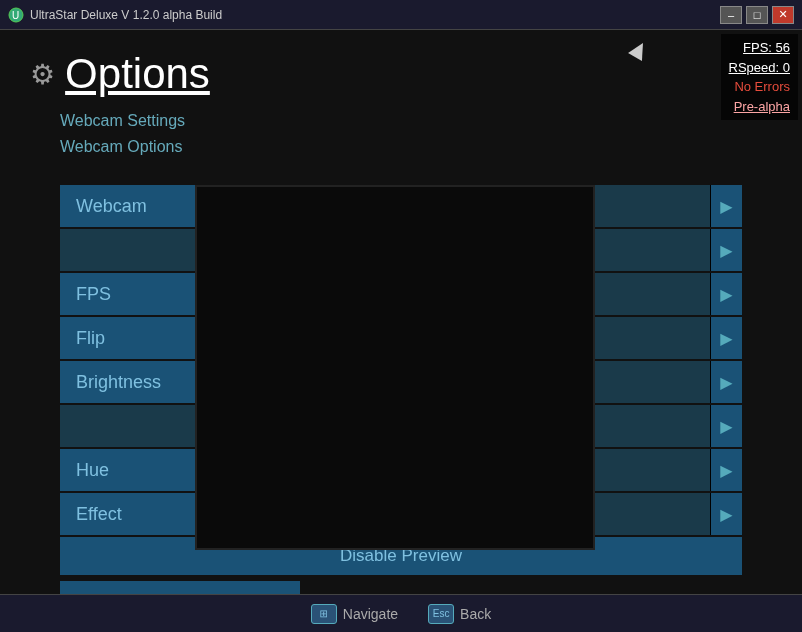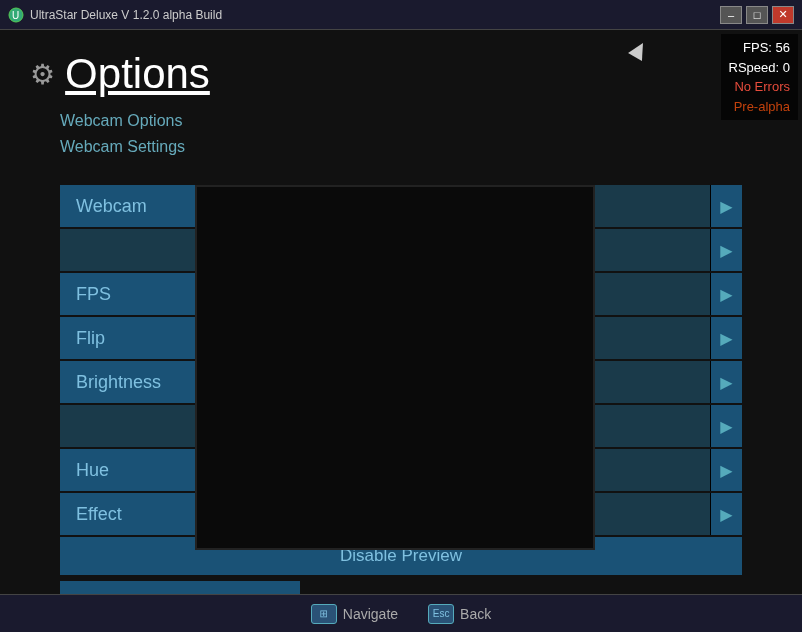--- a/index.html
+++ b/index.html
@@ -64,23 +64,23 @@
     .fps-overlay {
       position: absolute;
       top: 4px;
       right: 4px;
       background: rgba(0,0,0,0.7);
       padding: 4px 8px;
       font-size: 13px;
       line-height: 1.5;
       text-align: right;
     }
-    .fps-line { color: #fff; }
+    .fps-line { color: #fff; text-decoration: underline; }
     .fps-errors { color: #e74c3c; }
-    .fps-alpha { color: #c2410c; }
+    .fps-alpha { color: #fca5a5; text-decoration: underline; }
 
     
     .cursor {
       position: absolute;
       top: 12px;
       right: 155px;
       width: 0;
       height: 0;
       border-left: 8px solid transparent;
       border-right: 8px solid transparent;
@@ -296,22 +296,22 @@
   </div>
 
   <div class="cursor"></div>
 
   <div class="options-header">
     <span class="options-icon">⚙</span>
     <span class="options-title">Options</span>
   </div>
 
   <div class="breadcrumb">
+    <div class="breadcrumb-line">Webcam Settings</div>
     <div class="breadcrumb-line">Webcam Options</div>
-    <div class="breadcrumb-line">Webcam Settings</div>
   </div>
 
   <div class="settings-area">
 
     <div id="settings-rows-container">
         <div class="setting-row webcam-row">
           <div class="setting-label">Webcam</div>
           <div class="setting-value-area">
             <div class="arrow-left">◀</div>
             <div class="setting-value">0</div>

